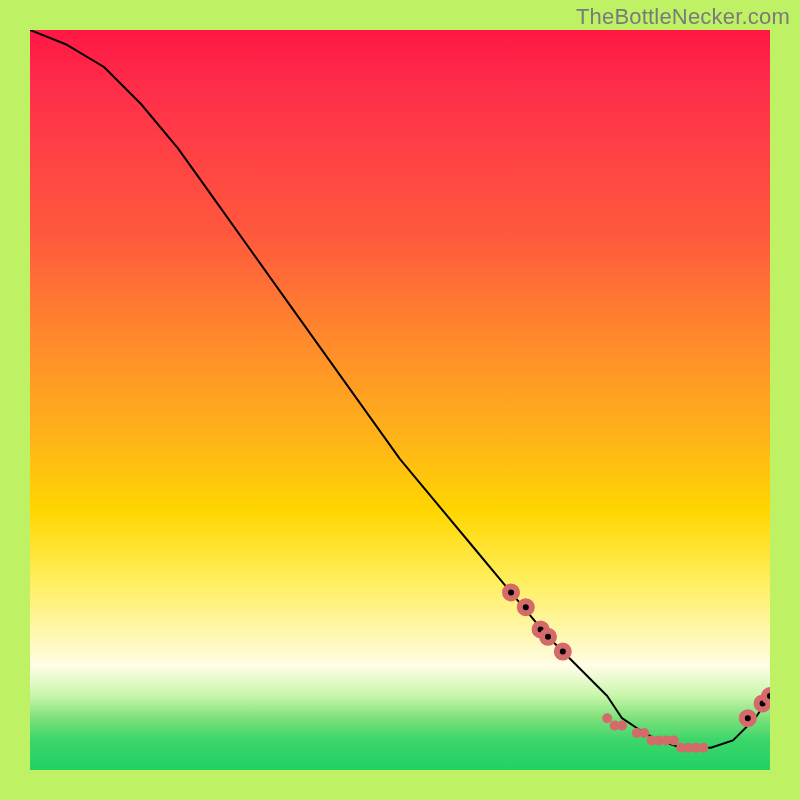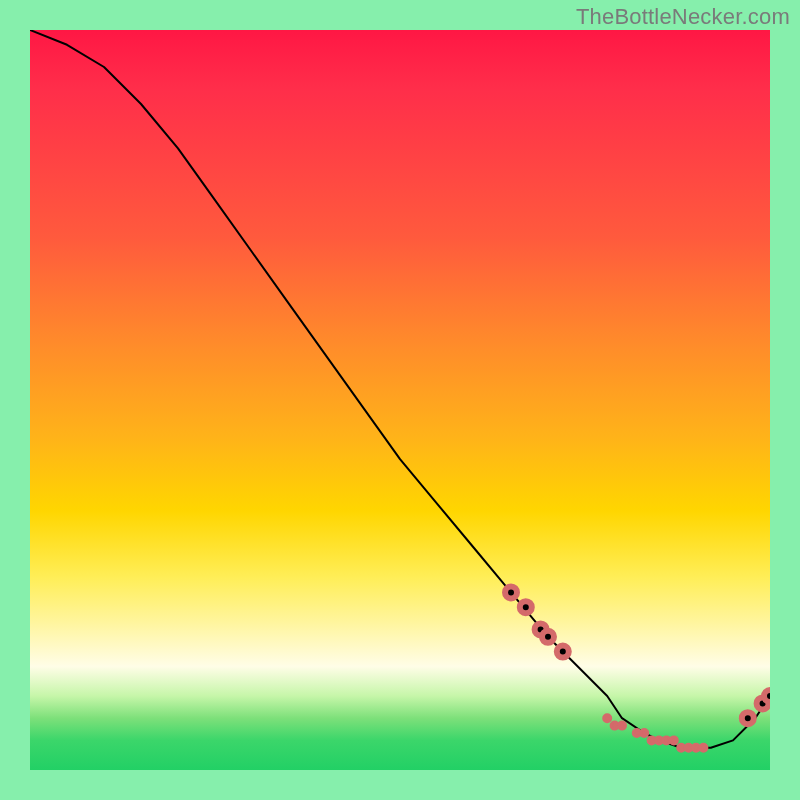--- a/index.html
+++ b/index.html
@@ -8,21 +8,21 @@
     width: 800px;
     height: 800px;
     background: #000;
     overflow: hidden;
     font-family: Arial, Helvetica, sans-serif;
   }
   .frame {
     position: relative;
     width: 800px;
     height: 800px;
-    background: #86efac;
+    background: #bef264;
   }
   .watermark {
     position: absolute;
     top: 4px;
     right: 10px;
     color: #7a7a7a;
     font-size: 22px;
     font-weight: 400;
     letter-spacing: 0.2px;
     z-index: 10;

